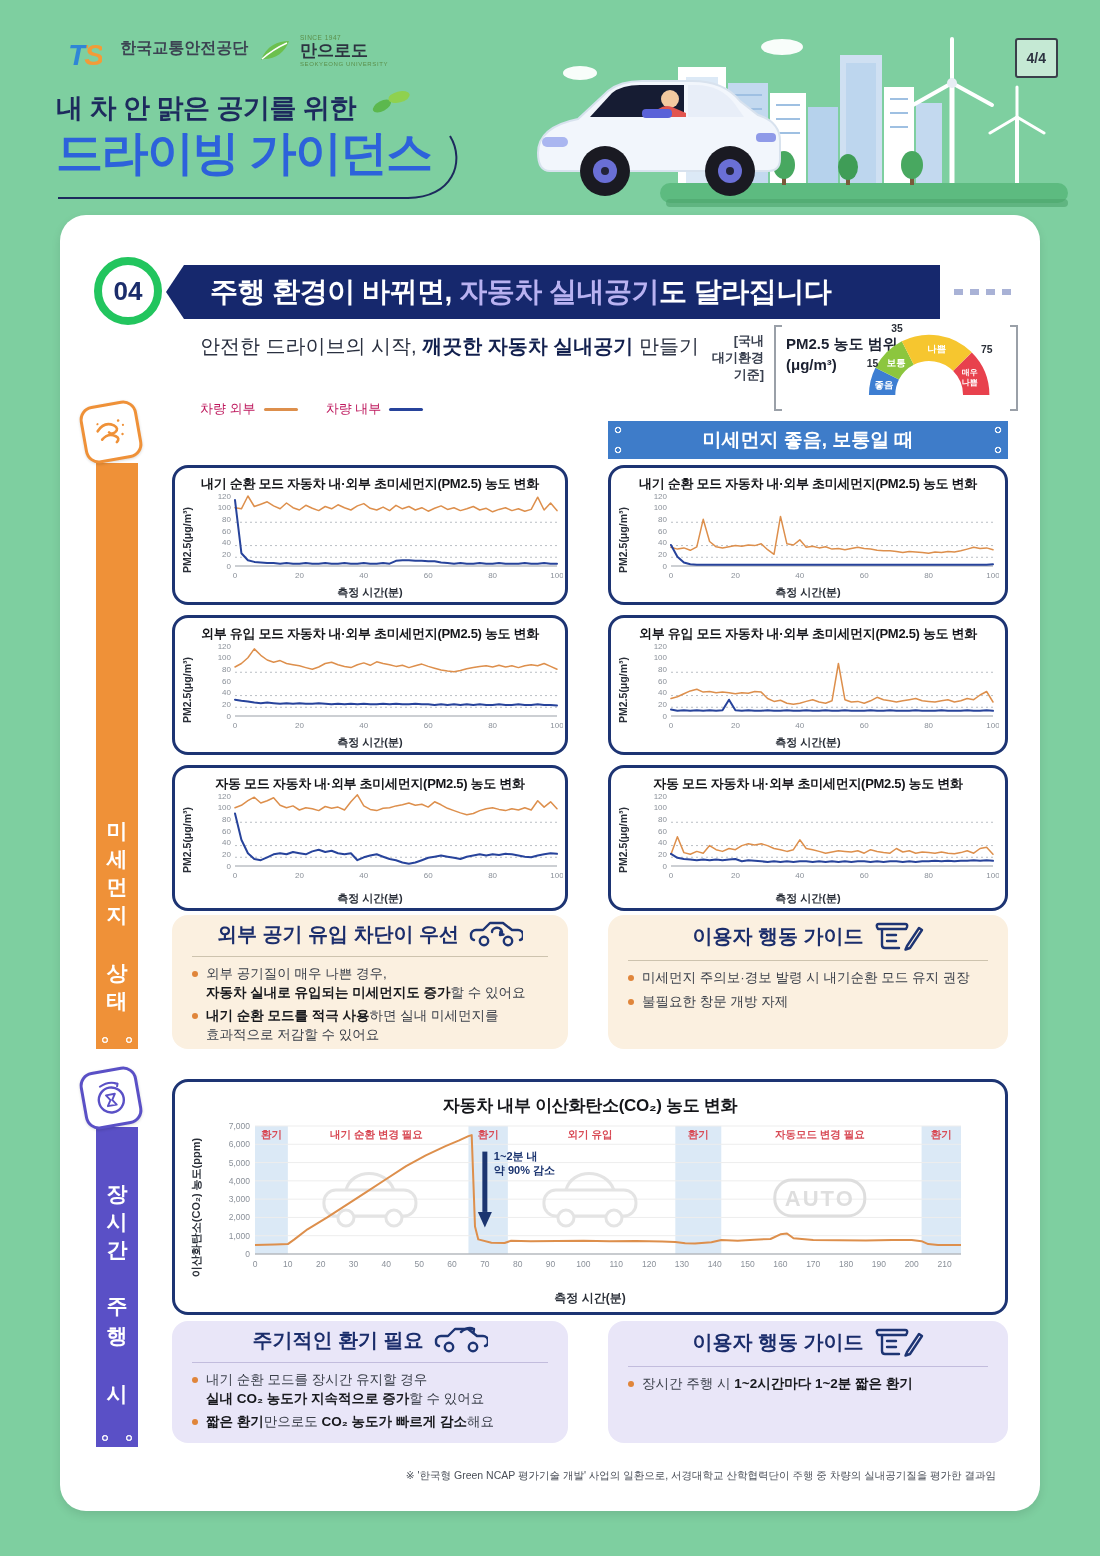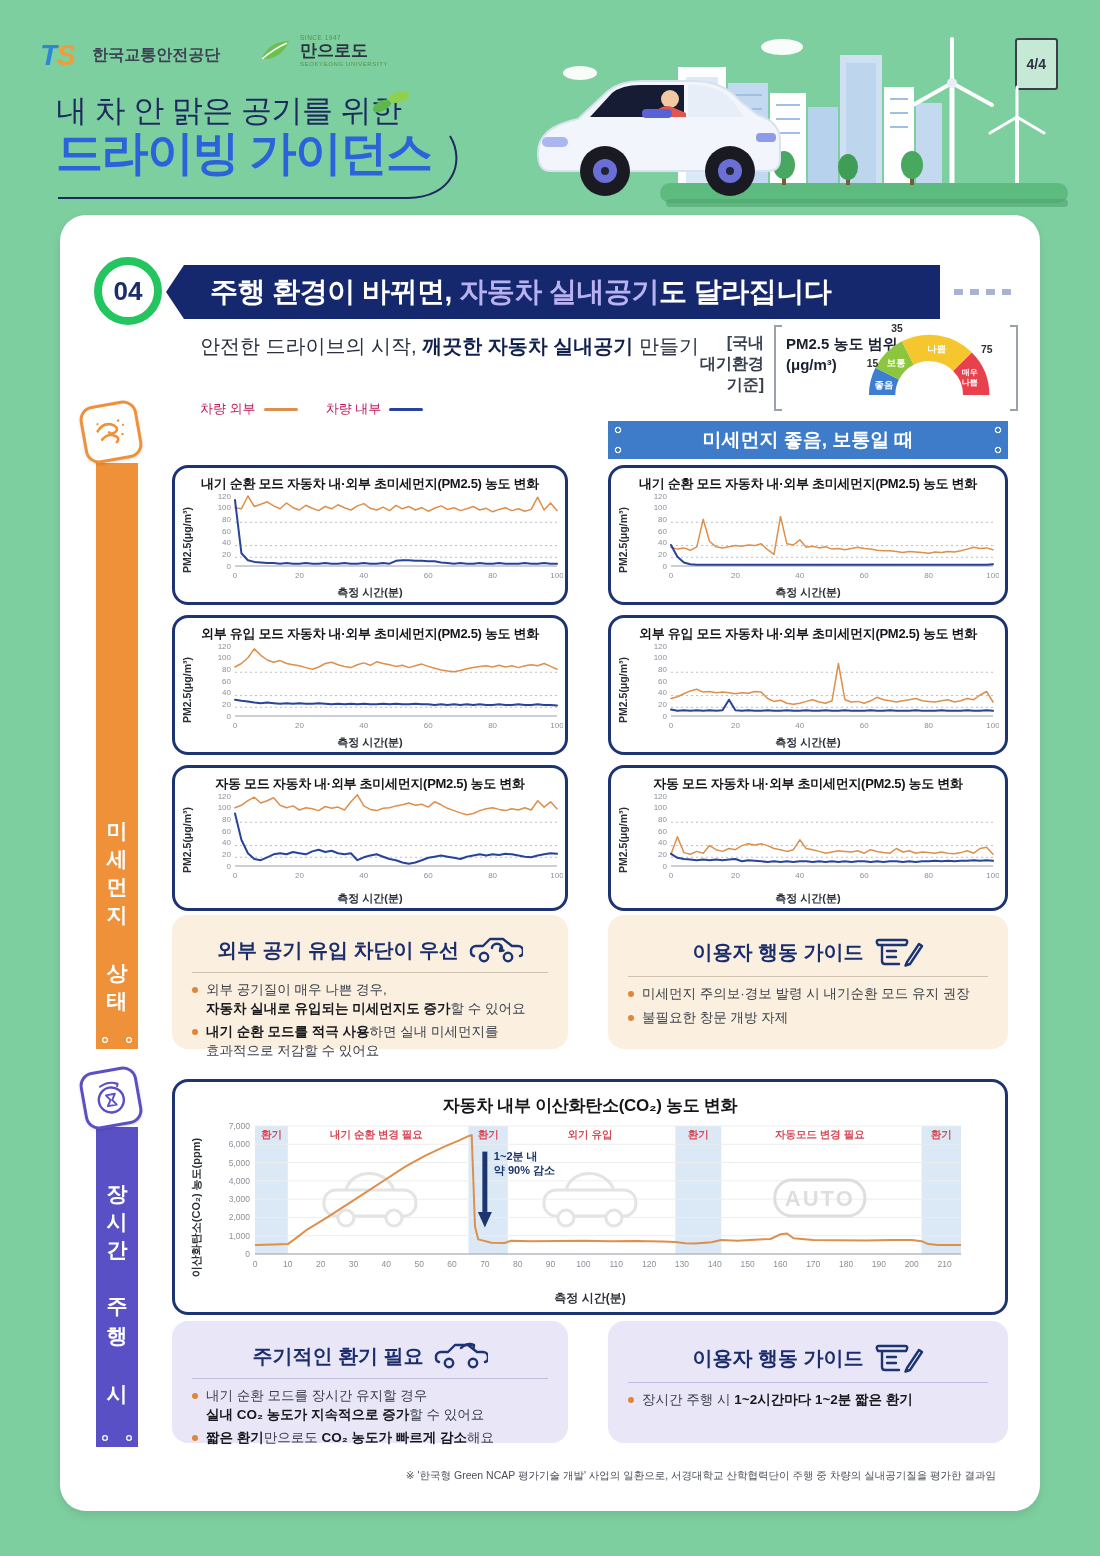--- a/index.html
+++ b/index.html
@@ -1,42 +1,42 @@
 <!DOCTYPE html>
 <html><head>
 <meta charset="utf-8">
 <style>
   *{margin:0;padding:0;box-sizing:border-box}
   body{background:#e8efe9;font-family:"Liberation Sans","DejaVu Sans",sans-serif}
   .page{position:relative;width:1100px;height:1556px;background:#7ecfa0;overflow:hidden;margin:0 auto}
 
   
-  .ts-logo{position:absolute;left:40px;top:38px;display:flex;align-items:center}
+  .ts-logo{position:absolute;left:68px;top:38px;display:flex;align-items:flex-start}
   .ts-mark{font-size:30px;font-weight:bold;font-style:italic;background:linear-gradient(100deg,#2f86d6 48%,#f29b38 52%);-webkit-background-clip:text;background-clip:text;color:transparent;letter-spacing:-2px}
   .ts-name{font-size:16px;font-weight:bold;color:#3c4352;margin-left:18px}
   .sk-logo{position:absolute;left:258px;top:34px;display:flex;gap:8px;align-items:center}
   .sk-text{display:flex;flex-direction:column;line-height:1.15}
   .sk-since{font-size:6.5px;color:#5b8f4a;letter-spacing:.5px}
   .sk-name{font-size:17px;font-weight:bold;color:#2c3340}
   .sk-eng{font-size:6px;color:#5b8f4a;letter-spacing:.6px}
-  .page-badge{position:absolute;right:42px;top:38px;border:2px solid #3a3f4a;padding:16px 10px;font-size:14px;font-weight:bold;color:#2c3340;background:rgba(255,255,255,.55);border-radius:3px}
-  .title1{position:absolute;left:56px;top:90px;font-size:31px;font-weight:normal;color:#1d2a5d;letter-spacing:-.5px}
+  .page-badge{position:absolute;right:42px;top:38px;border:2px solid #3a3f4a;padding:10px 10px;font-size:14px;font-weight:bold;color:#2c3340;background:rgba(255,255,255,.55);border-radius:3px}
+  .title1{position:absolute;left:56px;top:90px;font-size:27px;font-weight:bold;color:#1d2a5d;letter-spacing:-.5px}
   .title2{position:absolute;left:56px;top:122px;font-size:47px;font-weight:bold;color:#2d62db;letter-spacing:-1.5px}
   .header-deco{position:absolute;left:0;top:0;pointer-events:none}
   .scene{position:absolute;left:520px;top:25px;pointer-events:none}
 
   
   .card{position:absolute;left:60px;top:215px;width:980px;height:1296px;background:#fff;border-radius:26px;box-shadow:0 4px 10px rgba(0,0,0,.10)}
   .sec-circle{position:absolute;left:34px;top:42px;width:68px;height:68px;border-radius:50%;background:#fff;border:8px solid #22c55e;display:flex;align-items:center;justify-content:center;font-size:26px;font-weight:bold;color:#1b2d6b;z-index:2}
   .sec-banner{position:absolute;left:106px;top:50px;width:774px;height:54px;background:#16286d;clip-path:polygon(18px 0,100% 0,100% 100%,18px 100%,0 50%);display:flex;align-items:center;padding-left:44px;font-size:28px;font-weight:bold;color:#fff;letter-spacing:-.5px;white-space:pre}
   .sec-banner .hl{color:#b9b2f1}
   .sec-dashes{position:absolute;left:894px;top:74px;width:64px;height:6px;background:repeating-linear-gradient(90deg,#a9b2d6 0 9px,transparent 9px 16px)}
   .subtitle{position:absolute;left:140px;top:118px;font-size:20px;color:#2a3040;white-space:pre}
   .subtitle b{color:#12204e}
-  .criteria{position:absolute;left:618px;top:118px;width:86px;text-align:right;font-size:16px;font-weight:bold;color:#39404f;line-height:1.3}
+  .criteria{position:absolute;left:618px;top:118px;width:86px;text-align:right;font-size:13px;font-weight:bold;color:#39404f;line-height:1.3}
   .bracket{position:absolute;top:110px;width:8px;height:86px;border-top:2px solid #9aa0a8;border-bottom:2px solid #9aa0a8}
   .bracket.bl{left:714px;border-left:2px solid #9aa0a8}
   .bracket.br{left:950px;border-right:2px solid #9aa0a8}
   .pm-range{position:absolute;left:726px;top:118px;font-size:15px;font-weight:bold;color:#1b2030;line-height:1.4}
   .gauge{position:absolute;left:792px;top:102px}
   .gseg{font-size:10px;font-weight:bold;fill:#fff;text-anchor:middle}
   .gseg.small{font-size:8.5px}
   .gtick{font-size:11px;font-weight:bold;fill:#2a2f38}
 
   .legend{position:absolute;left:140px;top:185px;display:flex;gap:28px;font-size:13px;color:#be185d;align-items:center}
@@ -67,21 +67,21 @@
   .pm-title{position:absolute;top:7px;left:0;right:0;text-align:center;font-size:13px;font-weight:bold;color:#15161a;letter-spacing:-.3px}
   .pm-ylabel{position:absolute;left:-40px;top:66px;width:104px;text-align:center;transform:rotate(-90deg);font-size:10.5px;font-weight:bold;color:#2a2f38}
   .pm-plot{position:absolute;left:36px;top:26px;width:352px;height:92px}
   .pm-xlabel{position:absolute;bottom:2px;left:0;right:0;text-align:center;font-size:11px;font-weight:bold;color:#2a2f38}
 
   .co2-title{position:absolute;top:12px;left:0;right:0;text-align:center;font-size:17px;font-weight:bold;color:#15161a}
   .co2-ylabel{position:absolute;left:-72px;top:118px;width:186px;text-align:center;transform:rotate(-90deg);font-size:11px;font-weight:bold;color:#2a2f38}
   .co2-plot{position:absolute;left:42px;top:40px;width:760px;height:164px}
   .co2-xlabel{position:absolute;bottom:5px;left:0;right:0;text-align:center;font-size:12px;font-weight:bold;color:#2a2f38}
 
-  .callout{position:absolute;border-radius:16px;padding:20px 18px 8px}
+  .callout{position:absolute;border-radius:16px;padding:4px 18px 8px}
   .callout.beige{background:#fbf0e0}
   .callout.lav{background:#e9e6f8}
   .co-title{display:flex;align-items:center;justify-content:center;gap:10px;font-size:20px;font-weight:bold;color:#1b2d6b}
   .co-div{height:1px;background:#cdc3ae;margin:7px 2px 8px}
   .lav .co-div{background:#c2bcdd}
   .bullets{list-style:none;font-size:13.5px;color:#3a3f49;line-height:1.38}
   .bullets li{position:relative;padding-left:16px;margin-bottom:5px}
   .bullets li::before{content:"";position:absolute;left:2px;top:6px;width:6px;height:6px;border-radius:50%;background:#e0853a}
   .bullets b{color:#17181c}
 

